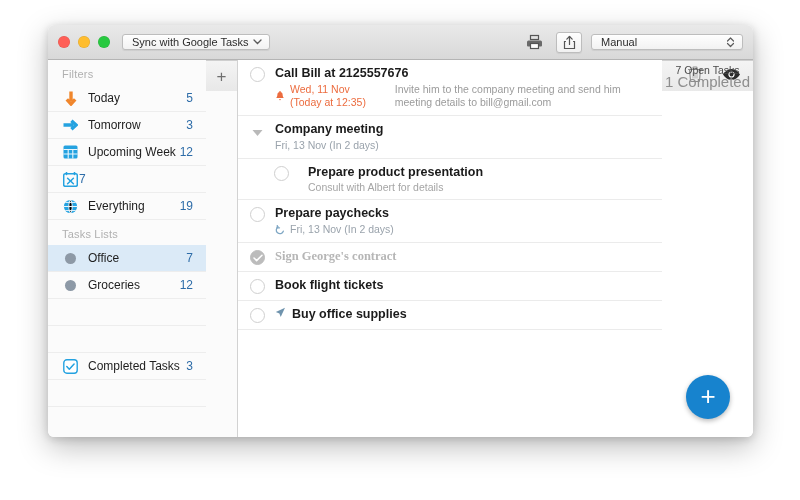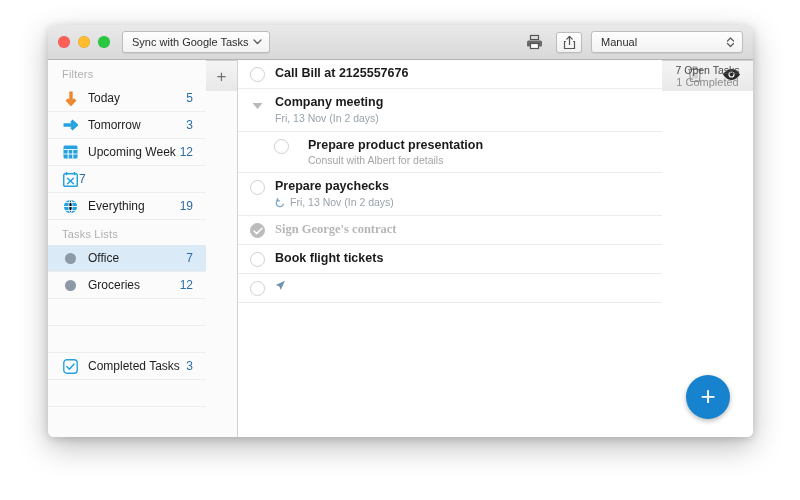--- a/index.html
+++ b/index.html
@@ -37,21 +37,21 @@
     position: relative;
   }
   .lights { display: flex; gap: 8px; align-items: center; margin-right: 12px; }
   .light { width: 12px; height: 12px; border-radius: 50%; }
   .light.red    { background: #ff5f57; box-shadow: inset 0 0 0 .5px rgba(0,0,0,.12); }
   .light.yellow { background: #ffbd2e; box-shadow: inset 0 0 0 .5px rgba(0,0,0,.12); }
   .light.green  { background: #28c940; box-shadow: inset 0 0 0 .5px rgba(0,0,0,.12); }
 
   .popup {
     position: relative;
-    height: 22px;
+    height: 16px;
     background: linear-gradient(to bottom,#fefefe,#f2f2f2);
     border: 1px solid #bdbdbd;
     border-radius: 3px;
     box-shadow: 0 1px 0 rgba(255,255,255,.8) inset, 0 1px 1px rgba(0,0,0,.07);
     display: flex; align-items: center;
     padding: 0 22px 0 9px;
     font-size: 11px; color: #2c2c2c;
     white-space: nowrap;
   }
   .popup.sync { width: 148px; }
@@ -161,21 +161,21 @@
     position: relative;
     padding: 0 12px;
   }
   .bot-icons { display: flex; align-items: center; gap: 20px; margin-left: 14px; }
   .bot-center {
     position: absolute; left: 0; right: 0; top: 0; bottom: 0;
     display: flex; flex-direction: column; align-items: center; justify-content: center;
     pointer-events: none;
   }
   .bc1 { font-size: 10.5px; color: #4a4a4a; line-height: 12px; }
-  .bc2 { font-size: 11px; color: #8e8e8e; line-height: 12px; }
+  .bc2 { font-size: 15px; color: #8e8e8e; line-height: 12px; }
 
   .fab {
     position: absolute;
     right: 23px; bottom: 18px;
     width: 44px; height: 44px; border-radius: 50%;
     background: #1783ce;
     box-shadow: 0 2px 5px rgba(0,0,0,.28);
     display: flex; align-items: center; justify-content: center;
     z-index: 5;
   }
@@ -330,20 +330,31 @@
         </div>
       </div>
 
       <div class="main">
         <div class="tasks">
 
           <div class="task">
             <span class="chk"></span>
             <div class="tbody">
               <div class="ttitle">Call Bill at 2125557676</div>
+              <div class="tmeta">
+                <span>
+                  <svg width="10" height="11" viewBox="0 0 10 11">
+                      <path d="M5 1a2.6 2.6 0 00-2.6 2.6c0 2.4-1.2 3.4-1.2 3.4h7.6s-1.2-1-1.2-3.4A2.6 2.6 0 005 1z" fill="#ec6c3f"></path>
+                      <circle cx="5" cy="0.9" r="0.8" fill="#ec6c3f"></circle>
+                      <path d="M4 8.2a1 1 0 002 0" fill="#ec6c3f"></path>
+                    </svg>
+                </span>
+                <span class="tdate due">Wed, 11 Nov (Today at 12:35)</span>
+                <span class="tnote">Invite him to the company meeting and send him meeting details to bill@gmail.com</span>
+              </div>
             </div>
           </div>
 
           <div class="task">
             <span class="disc">
               <svg width="11" height="8" viewBox="0 0 11 8">
                   <path d="M0.5 1h10L5.5 7z" fill="#b9b9b9"></path>
                 </svg>
             </span>
             <div class="tbody">
@@ -399,20 +410,21 @@
 
           <div class="task">
             <span class="chk"></span>
             <div class="tbody">
               <div class="ttitle" style="display:flex;align-items:center;gap:6px;">
                 <span>
                   <svg width="11" height="11" viewBox="0 0 11 11">
                       <path d="M10 0.8L0.8 5.1l3.6 1.3 1.3 3.6z" fill="#6f93ad"></path>
                     </svg>
                 </span>
+                <span>Buy office supplies</span>
               </div>
             </div>
           </div>
 
         </div>
 
         <div class="botbar">
           <div class="bot-icons">
             <span>
               <svg width="14" height="16" viewBox="0 0 14 16">

